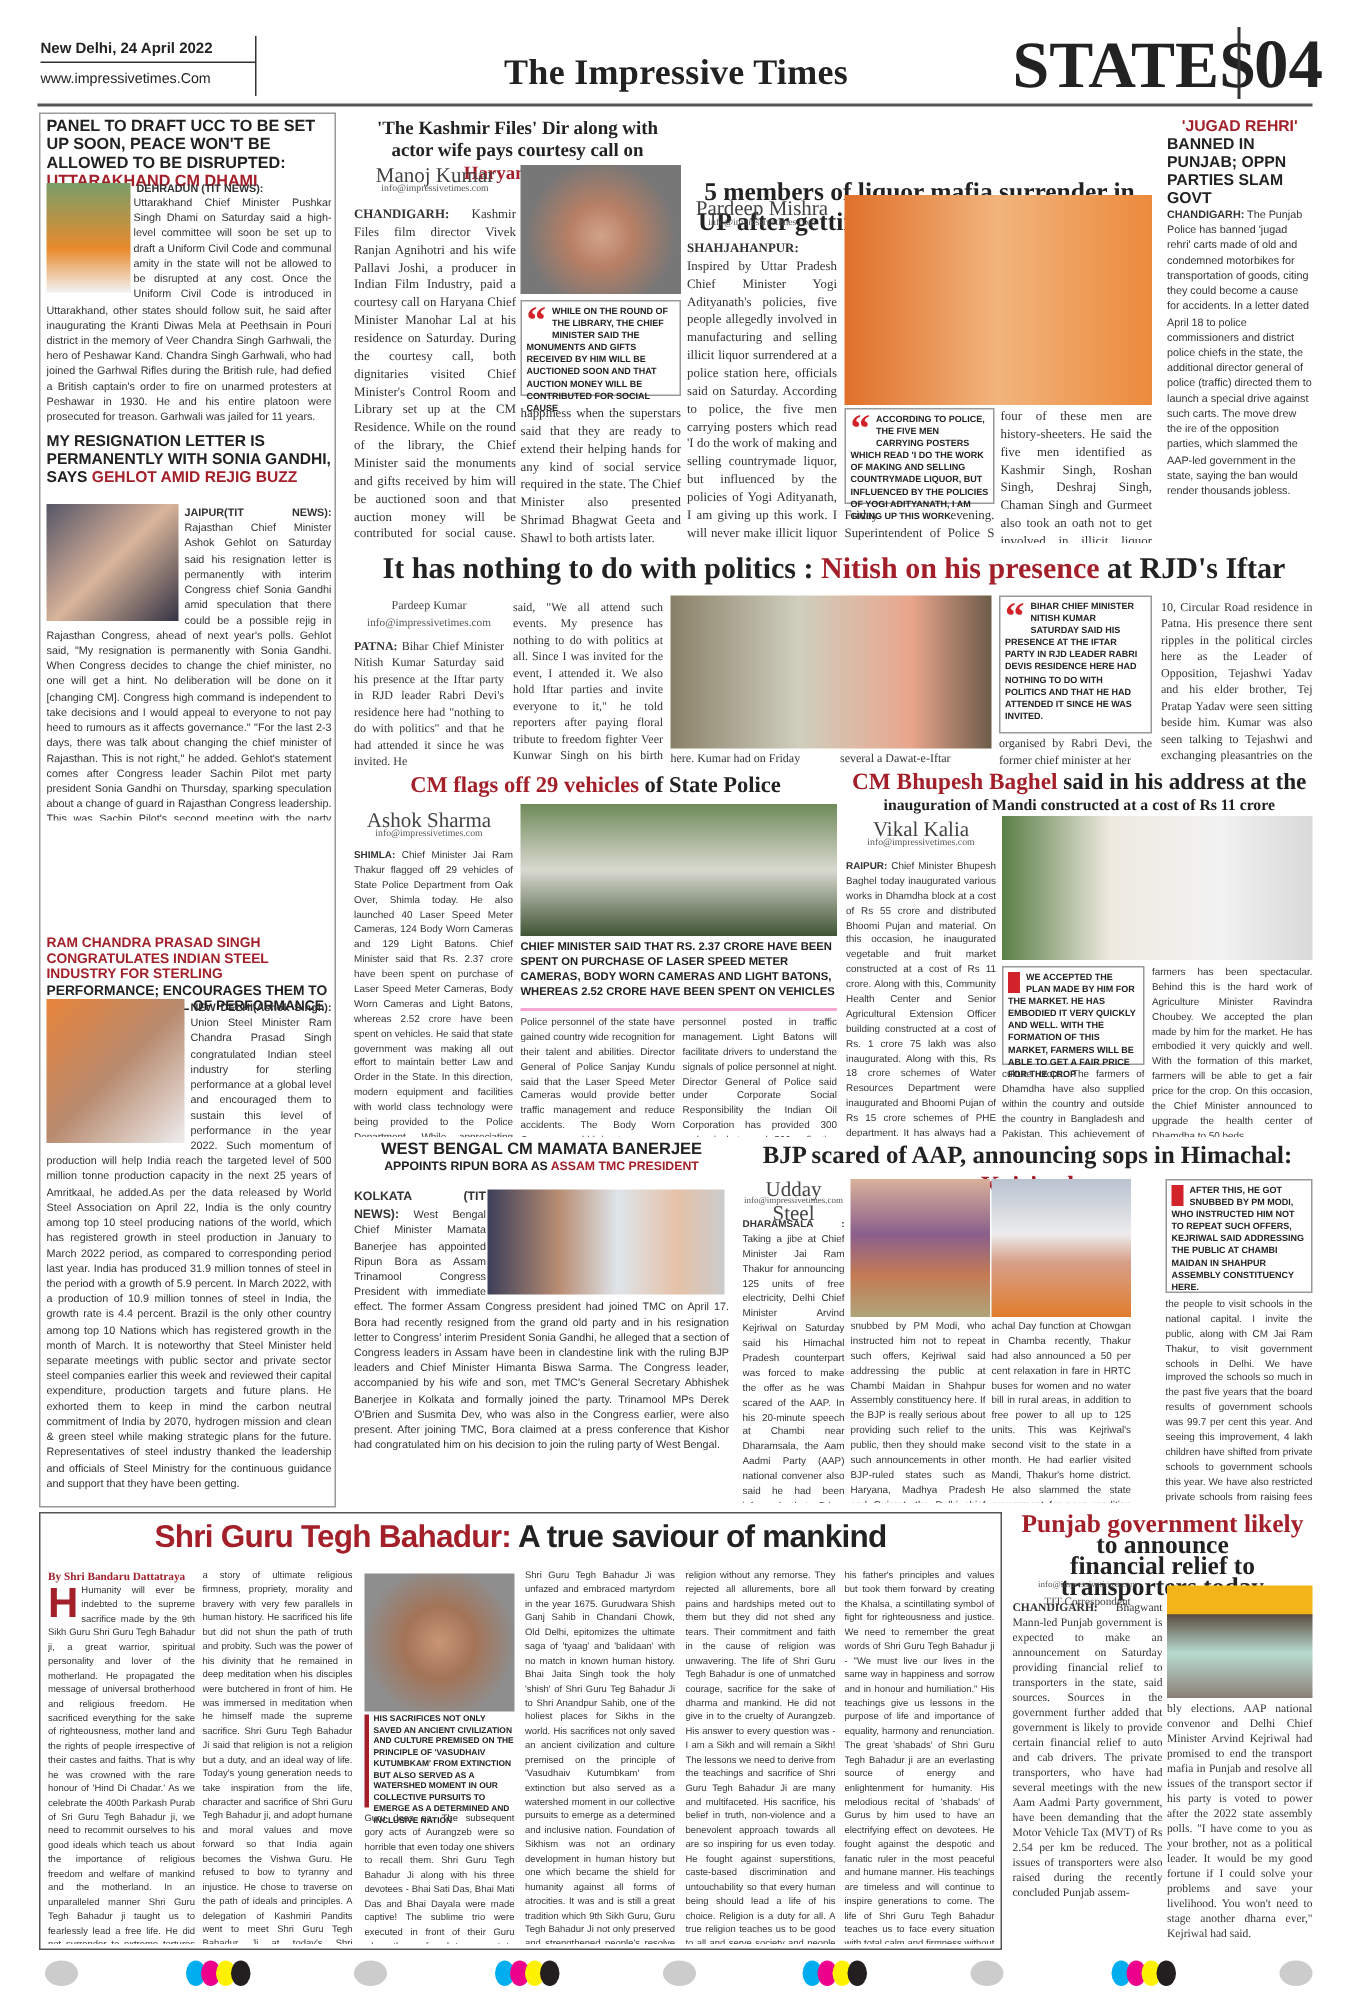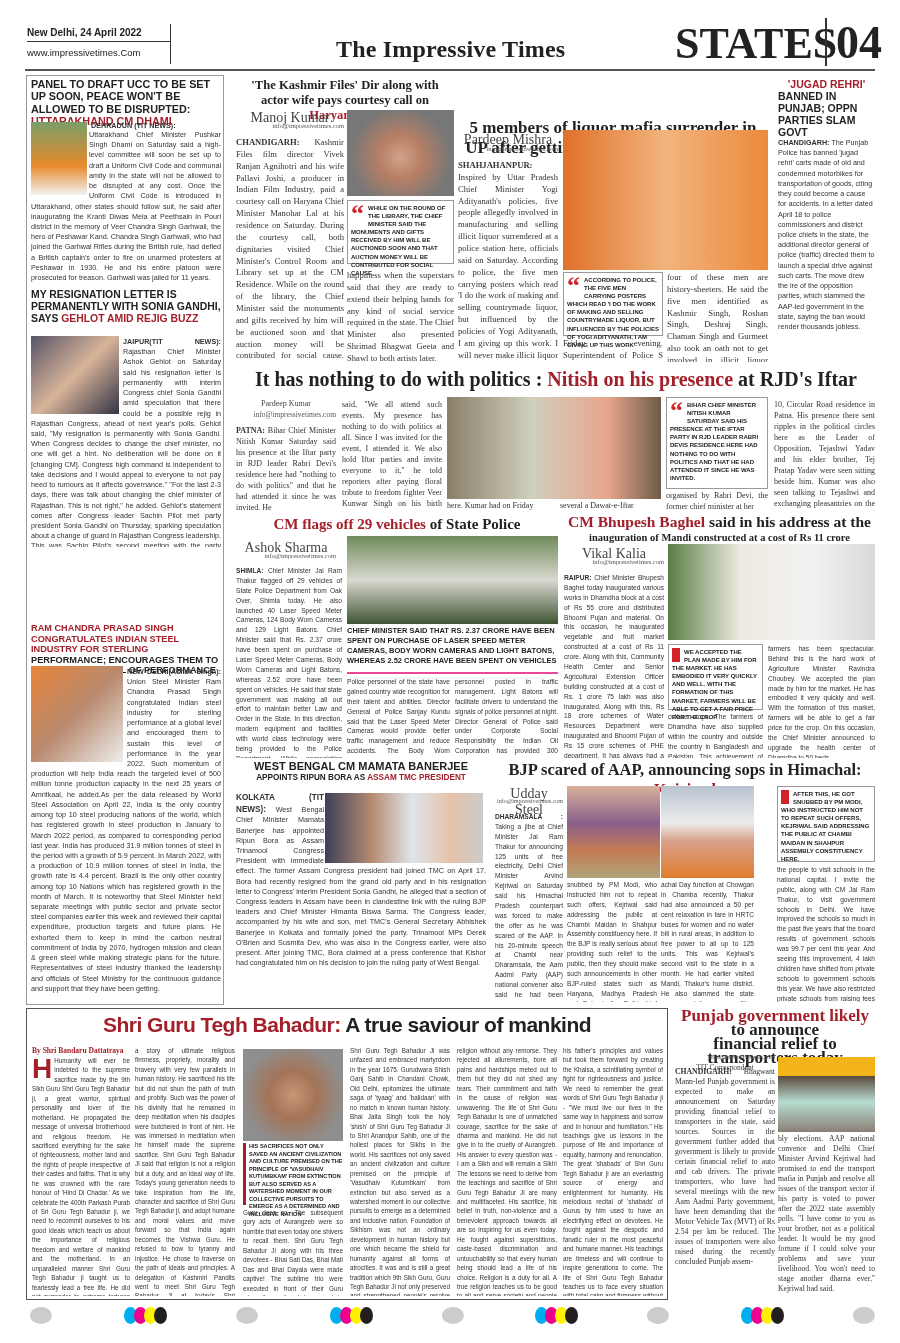--- a/index.html
+++ b/index.html
@@ -14,21 +14,21 @@
 .section{left:675px;top:22px;font-size:44px;font-weight:bold;line-height:44px;}
 .pnum{left:836px;top:20px;font-size:46px;font-weight:bold;line-height:46px;}
 .pdiv{left:825px;top:18px;width:2px;height:48px;background:#333;}
 .rule{left:25px;top:69px;width:850px;height:2px;background:#555;}
 .box{border:1px solid #999;}
 .h-sans{font-family:"Liberation Sans",sans-serif;font-weight:bold;line-height:1.15;}
 .body-s{font-family:"Liberation Sans",sans-serif;font-size:7.2px;line-height:1.42;color:#333;text-align:justify;}
 .body-r{font-size:8.6px;line-height:1.38;color:#333;text-align:justify;}
 .body-c{font-family:"Liberation Sans",sans-serif;font-size:6.6px;line-height:1.5;color:#333;text-align:justify;}
 .byline{text-align:center;font-size:14px;color:#444;}
-.email{text-align:right;font-size:6.5px;color:#555;}
+.email{text-align:center;font-size:6.5px;color:#555;}
 .photo{background:#bbb;}
 .quote{border:1px solid #999;background:#fff;font-family:"Liberation Sans",sans-serif;font-weight:bold;font-size:6px;line-height:1.35;padding:3px;color:#222;text-transform:uppercase;}
 .qmark{color:#d2232a;font-size:26px;font-weight:bold;line-height:20px;float:left;margin-right:4px;font-family:"Liberation Serif",serif;}
 .cap{font-family:"Liberation Sans",sans-serif;font-weight:bold;font-size:7.5px;line-height:1.35;color:#222;text-transform:uppercase;}
 .dots{display:flex;gap:0;}
 .dot{width:13px;height:17px;border-radius:50%;margin-right:-3px;}
 .grey{width:22px;height:17px;border-radius:50%;background:#ccc;}
 </style>
 </head>
 <body>
@@ -91,21 +91,21 @@
 <div class="abs body-r" style="left:560px;top:500px;width:100px;font-size:8px;">several a Dawat-e-Iftar</div>
 <div class="abs quote" style="left:666px;top:397px;width:102px;height:92px;"><span class="qmark">“</span><span>Bihar Chief Minister Nitish Kumar Saturday said his presence at the Iftar party in RJD leader Rabri Devis residence here had nothing to do with politics and that he had attended it since he was invited.</span></div>
 <div class="abs body-r" style="left:666px;top:490px;width:102px;height:22px;overflow:hidden;font-size:8px;">organised by Rabri Devi, the former chief minister at her</div>
 <div class="abs body-r" style="left:774px;top:399px;width:101px;height:112px;overflow:hidden;font-size:8px;">10, Circular Road residence in Patna. His presence there sent ripples in the political circles here as the Leader of Opposition, Tejashwi Yadav and his elder brother, Tej Pratap Yadav were seen sitting beside him. Kumar was also seen talking to Tejashwi and exchanging pleasantries on the occasion.</div>
 
 <div class="abs" style="left:236px;top:515px;width:322px;font-size:15px;font-weight:bold;line-height:18px;text-align:center;"><span class="red">CM flags off 29 vehicles</span><span> of State Police Department</span></div>
 <div class="abs byline" style="left:236px;top:540px;width:100px;">Ashok Sharma</div>
 <div class="abs email" style="left:236px;top:552px;width:100px;">info@impressivetimes.com</div>
 <div class="abs body-c" style="left:236px;top:566px;width:106px;height:192px;overflow:hidden;"><b>SHIMLA:</b> <span>Chief Minister Jai Ram Thakur flagged off 29 vehicles of State Police Department from Oak Over, Shimla today. He also launched 40 Laser Speed Meter Cameras, 124 Body Worn Cameras and 129 Light Batons. Chief Minister said that Rs. 2.37 crore have been spent on purchase of Laser Speed Meter Cameras, Body Worn Cameras and Light Batons, whereas 2.52 crore have been spent on vehicles. He said that state government was making all out effort to maintain better Law and Order in the State. In this direction, modern equipment and facilities with world class technology were being provided to the Police Department. While appreciating Himachal Police, CM said that</span></div>
 <div class="abs photo" style="left:347px;top:536px;width:211px;height:88px;background:linear-gradient(180deg,#6f8a5a,#d9d9d0 50%,#3f5434);"></div>
-<div class="abs cap" style="left:347px;top:626px;width:211px;height:48px;border-bottom:2px solid #ec4899;">Chief Minister said that Rs. 2.37 crore have been spent on purchase of Laser Speed Meter Cameras, Body Worn Cameras and Light Batons, whereas 2.52 crore have been spent on vehicles</div>
+<div class="abs cap" style="left:347px;top:626px;width:211px;height:48px;border-bottom:2px solid #f9a8d4;">Chief Minister said that Rs. 2.37 crore have been spent on purchase of Laser Speed Meter Cameras, Body Worn Cameras and Light Batons, whereas 2.52 crore have been spent on vehicles</div>
 <div class="abs body-c" style="left:347px;top:677px;width:103px;height:81px;overflow:hidden;">Police personnel of the state have gained country wide recognition for their talent and abilities. Director General of Police Sanjay Kundu said that the Laser Speed Meter Cameras would provide better traffic management and reduce accidents. The Body Worn Cameras would bring transparency and efficiency in working of police</div>
 <div class="abs body-c" style="left:455px;top:677px;width:103px;height:81px;overflow:hidden;">personnel posted in traffic management. Light Batons will facilitate drivers to understand the signals of police personnel at night. Director General of Police said under Corporate Social Responsibility the Indian Oil Corporation has provided 300 parka jackets and 500 reflective traffic vests worth Rs. 9.50 lakh to police department.</div>
 
 <div class="abs" style="left:564px;top:513px;width:311px;font-weight:bold;text-align:center;">
     <div style="font-size:15.5px;line-height:18px;"><span class="red">CM Bhupesh Baghel</span><span> said in his address at the</span></div>
     <div style="font-size:10.5px;line-height:13px;">inauguration of Mandi constructed at a cost of Rs 11 crore</div>
   </div>
 <div class="abs byline" style="left:564px;top:546px;width:100px;">Vikal Kalia</div>
 <div class="abs email" style="left:564px;top:558px;width:100px;">info@impressivetimes.com</div>
 <div class="abs body-c" style="left:564px;top:573px;width:100px;height:185px;overflow:hidden;"><b>RAIPUR:</b> <span>Chief Minister Bhupesh Baghel today inaugurated various works in Dhamdha block at a cost of Rs 55 crore and distributed Bhoomi Pujan and material. On this occasion, he inaugurated vegetable and fruit market constructed at a cost of Rs 11 crore. Along with this, Community Health Center and Senior Agricultural Extension Officer building constructed at a cost of Rs. 1 crore 75 lakh was also inaugurated. Along with this, Rs 18 crore schemes of Water Resources Department were inaugurated and Bhoomi Pujan of Rs 15 crore schemes of PHE department. It has always had a historical identity. Now it is also recognized for the production of tomatoes and horti-</span></div>

